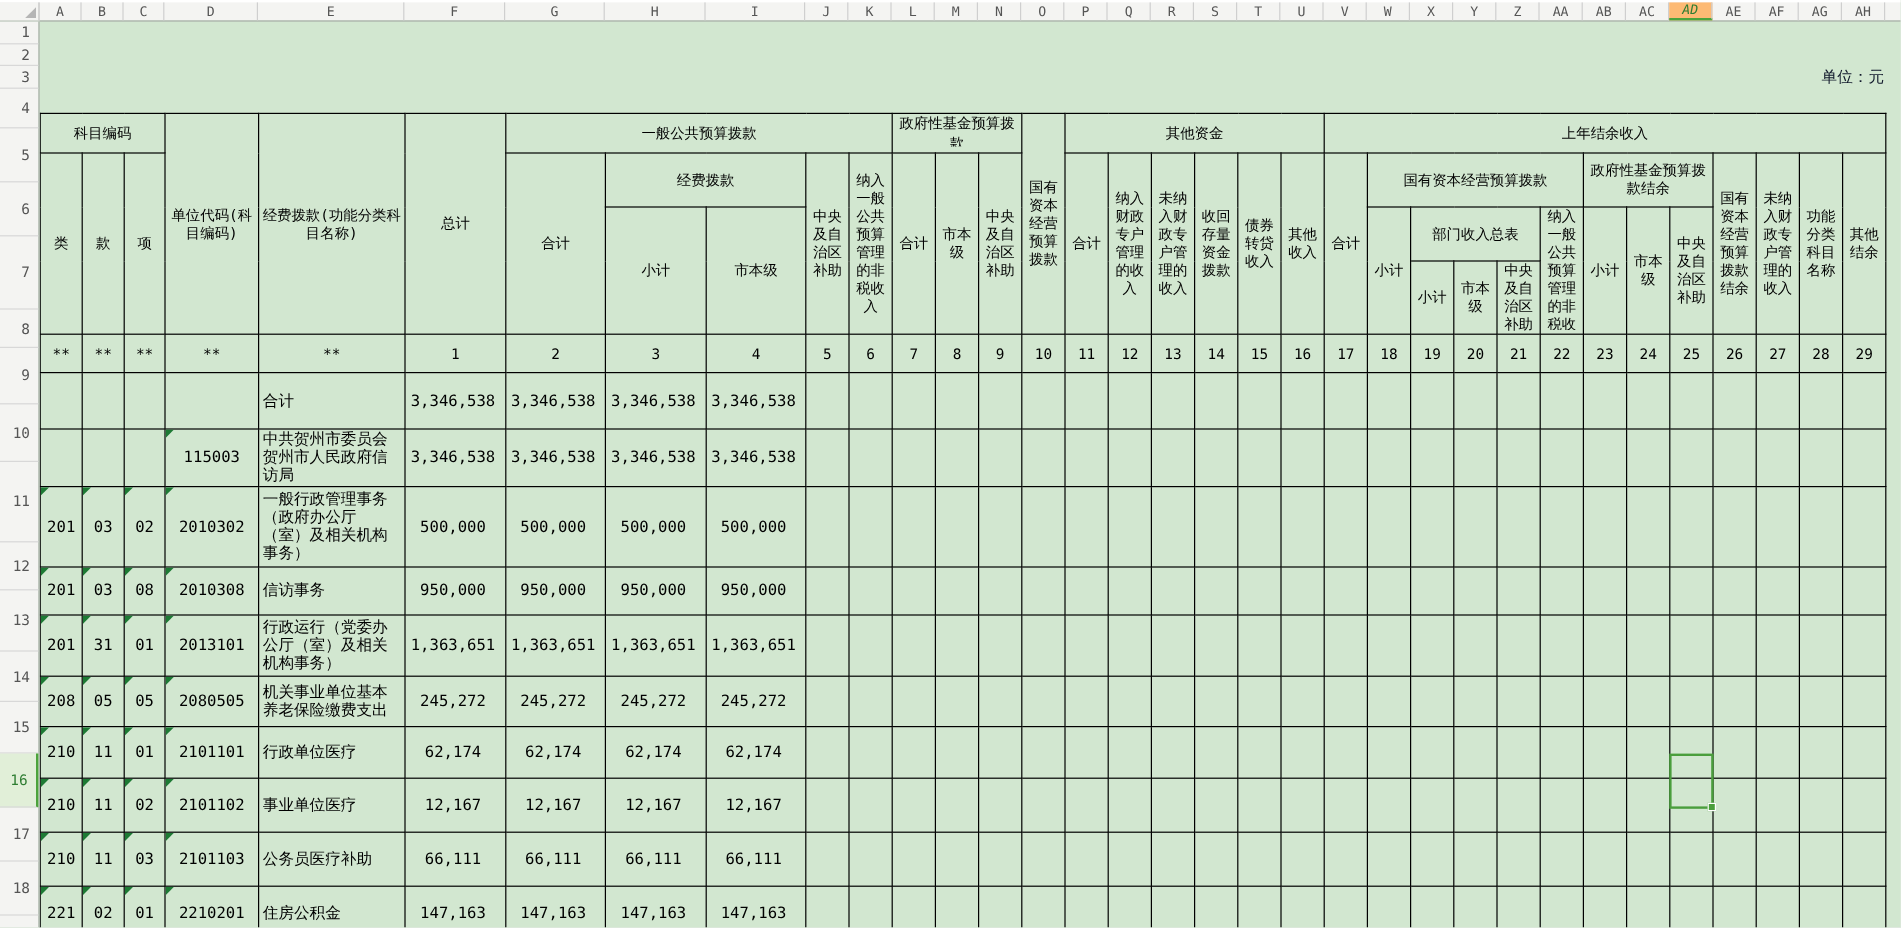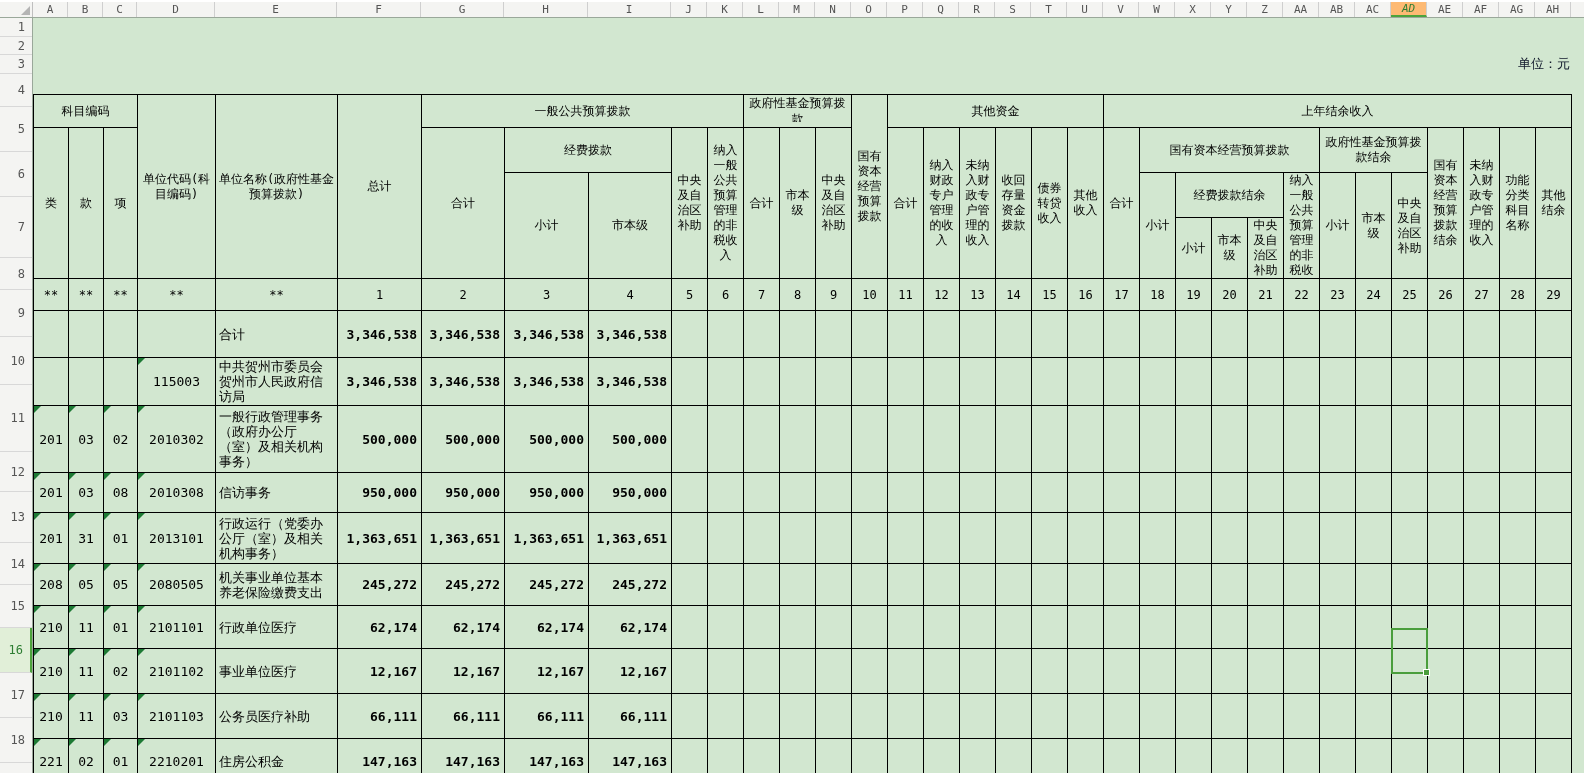--- a/index.html
+++ b/index.html
@@ -60,21 +60,21 @@
   .grid th{
     font-size:12px;line-height:15px;text-align:center;vertical-align:middle;
     padding:0 1px;word-break:break-all;
   }
   .grid th.vtop{vertical-align:top;}
   .cb{overflow:hidden;margin:0 auto;word-break:break-all;}
   .cb-zfxjj{height:27px;line-height:16px;}
   .cb-aa{height:102px;line-height:15px;}
   .grid td{font-size:13px;word-break:break-all;}
   .grid td.ctr{text-align:center;}
-  .grid td.num{text-align:right;padding-right:4px;font-weight:bold;}
+  .grid td.num{text-align:center;padding-right:4px;}
   .grid td.name{text-align:left;padding:1px 3px;line-height:15px;}
   .grid tr.fnum td{font-size:12px;text-align:center;}
   .tri{
     position:absolute;left:0;top:0;width:0;height:0;
     border-top:7px solid #1d7a34;border-right:7px solid transparent;
   }
   
   .sel-cell{
     position:absolute;left:1391px;top:628px;width:37px;height:46px;
     border:2px solid #4a9e3c;box-sizing:border-box;z-index:6;pointer-events:none;
@@ -184,21 +184,21 @@
         <col style="width: 36px;">
         <col style="width: 36px;">
         <col style="width: 36px;">
         <col style="width: 36px;">
         <col style="width: 36px;">
       </colgroup>
       <thead>
       <tr style="height:33px">
         <th colspan="3">科目编码</th>
         <th rowspan="4">单位代码(科目编码)</th>
-        <th rowspan="4">单位名称(政府性基金预算拨款)</th>
+        <th rowspan="4">经费拨款(功能分类科目名称)</th>
         <th rowspan="4">总计</th>
         <th colspan="5">一般公共预算拨款</th>
         <th colspan="3" class="vtop">
             <div class="cb cb-zfxjj">政府性基金预算拨款</div>
           </th>
         <th rowspan="4">国有资本经营预算拨款</th>
         <th colspan="6">其他资金</th>
         <th colspan="13">上年结余收入</th>
       </tr>
       <tr style="height:45px">
@@ -223,21 +223,21 @@
         <th colspan="3">政府性基金预算拨款结余</th>
         <th rowspan="3">国有资本经营预算拨款结余</th>
         <th rowspan="3">未纳入财政专户管理的收入</th>
         <th rowspan="3">功能分类科目名称</th>
         <th rowspan="3">其他结余</th>
       </tr>
       <tr style="height:45px">
         <th rowspan="2">小计</th>
         <th rowspan="2">市本级</th>
         <th rowspan="2">小计</th>
-        <th colspan="3">经费拨款结余</th>
+        <th colspan="3">部门收入总表</th>
         <th rowspan="2" class="vtop">
             <div class="cb cb-aa">纳入一般公共预算管理的非税收入结余</div>
           </th>
         <th rowspan="2">小计</th>
         <th rowspan="2">市本级</th>
         <th rowspan="2">中央及自治区补助</th>
       </tr>
       <tr style="height:61px">
         <th>小计</th>
         <th>市本级</th>

